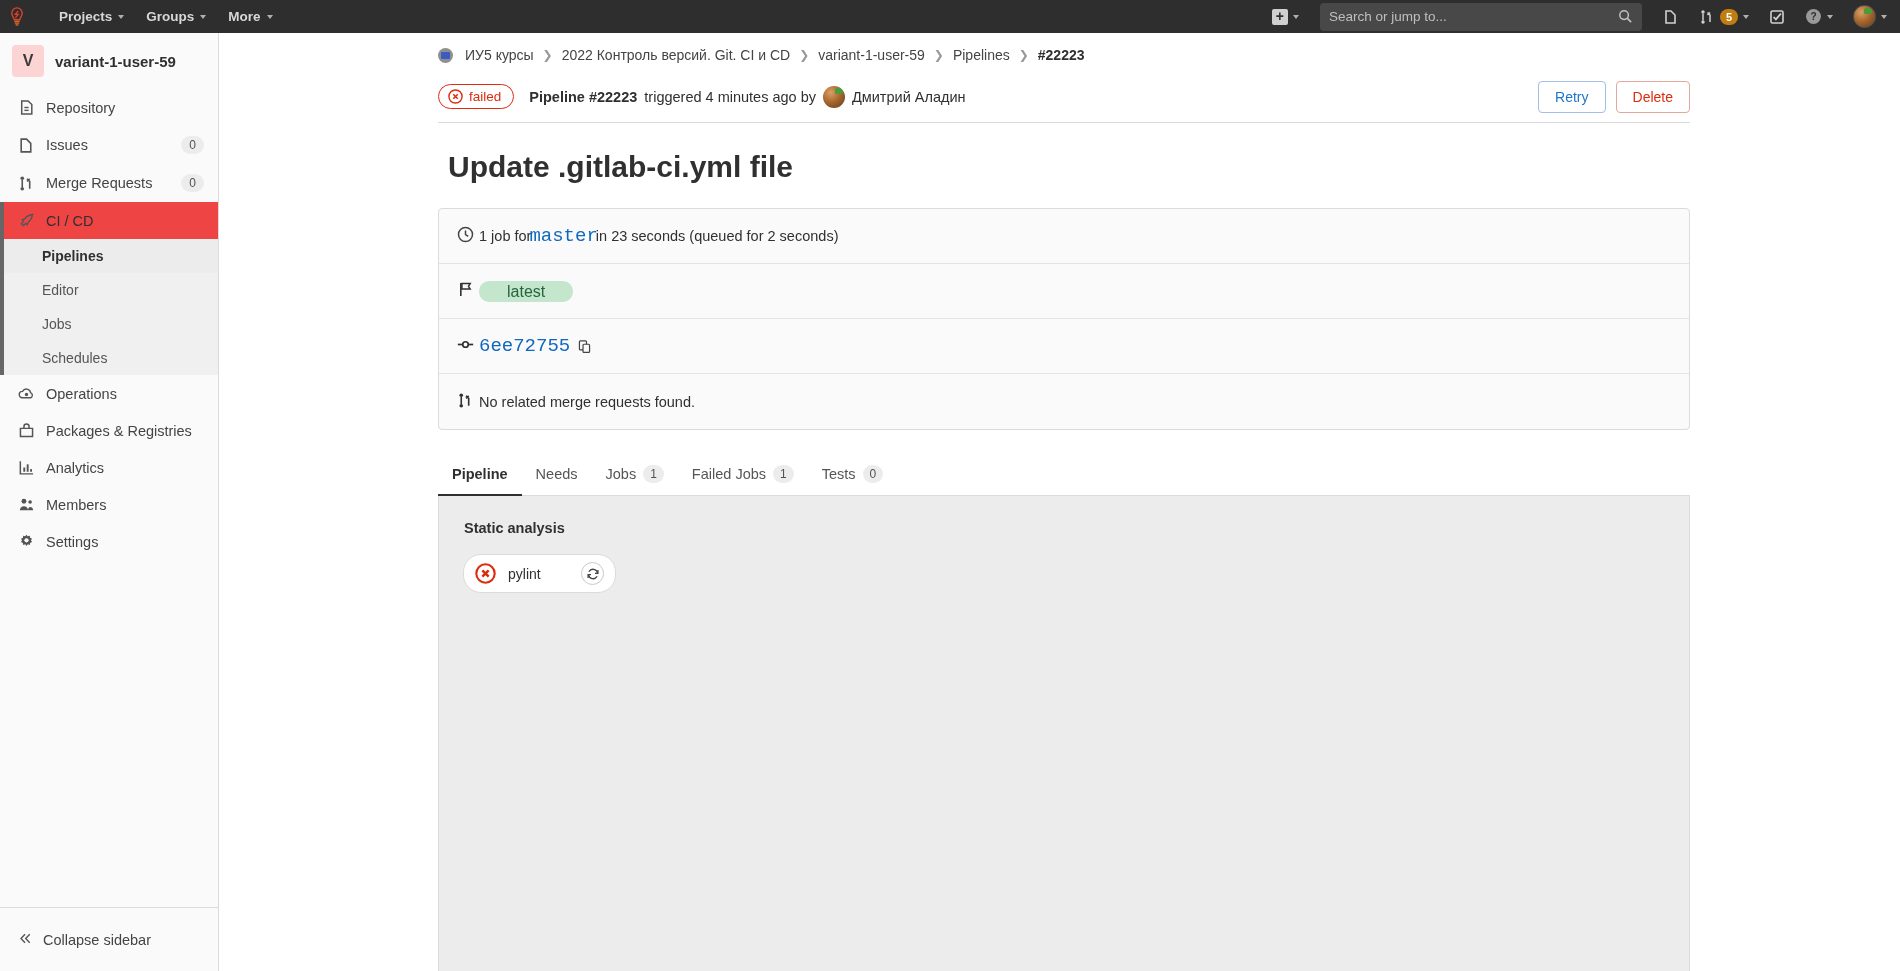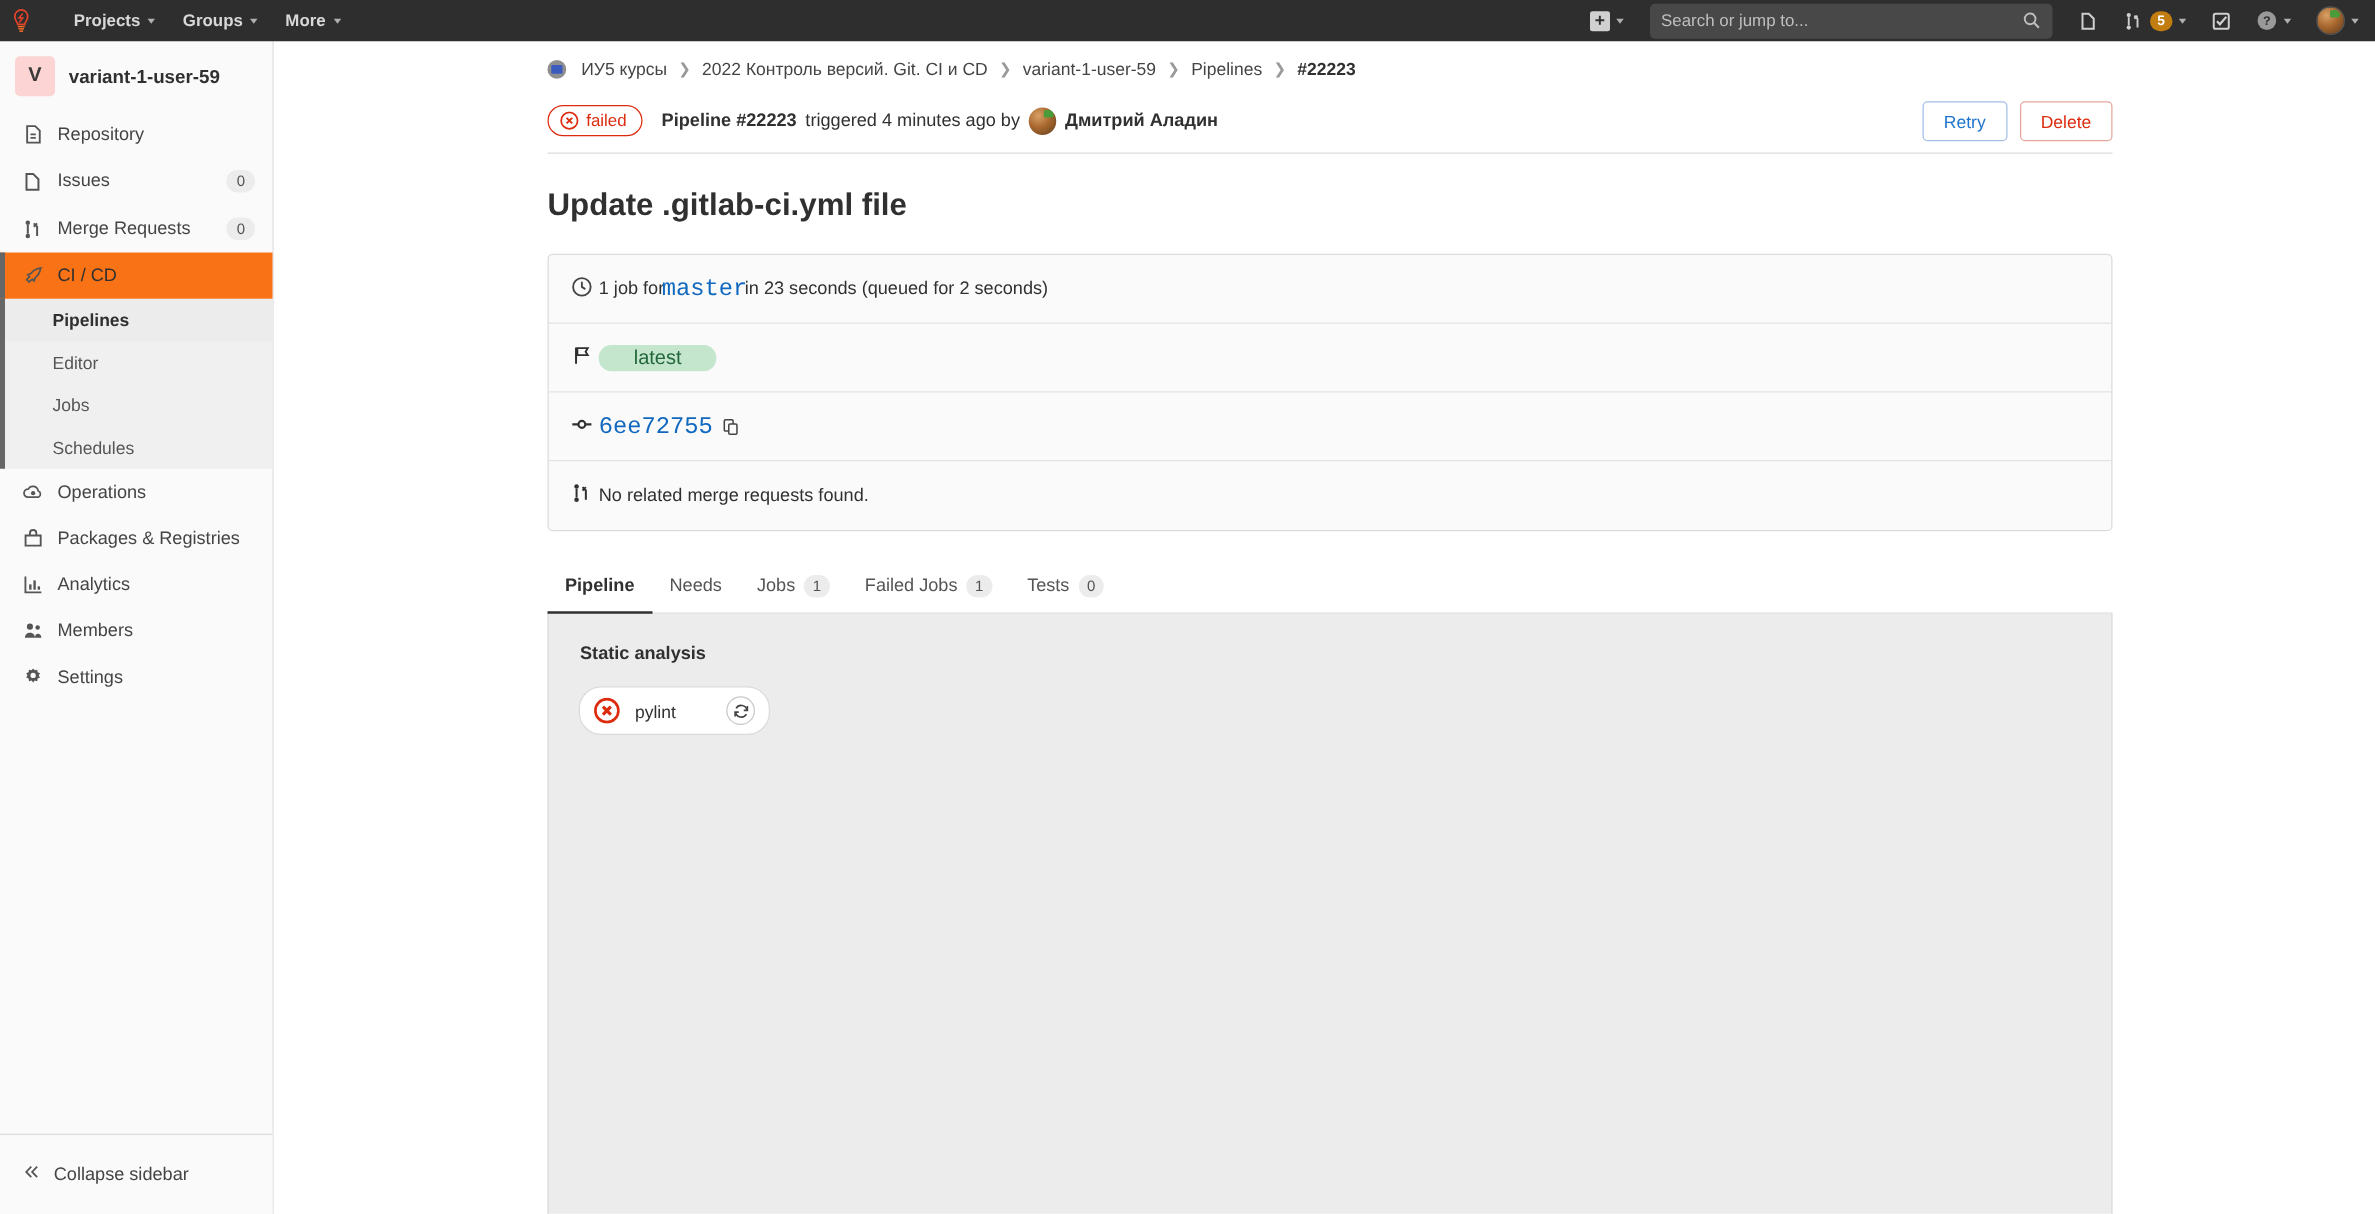--- a/index.html
+++ b/index.html
@@ -64,21 +64,21 @@
     font-size: 16px; font-weight: 600; color: #3a3a3a;
   }
   .proj-name { font-size: 15px; font-weight: 600; color: #303030; }
   .side-list { list-style: none; }
   .side-item {
     display: flex; align-items: center; gap: 11px;
     padding: 10px 14px 10px 18px; font-size: 14.5px; color: #444;
     cursor: pointer; position: relative;
   }
   .side-item .ico { width: 17px; height: 17px; display: flex; align-items: center; justify-content: center; flex-shrink: 0; }
-  .side-item.active { background: #f97316; color: #303030; }
+  .side-item.active { background: #ef4444; color: #303030; }
   .side-item.active::before {
     content: ""; position: absolute; left: 0; top: 0; bottom: 0; width: 4px; background: #666;
   }
   .count-badge {
     margin-left: auto; background: #ececec; color: #525252;
     font-size: 12px; border-radius: 10px; padding: 2px 8px; line-height: 14px;
   }
   .subnav { background: #f0f0f0; border-left: 4px solid #666; }
   .sub-item {
     padding: 9px 14px 9px 38px; font-size: 14px; color: #555; cursor: pointer;
@@ -119,29 +119,29 @@
   .status-text b { font-weight: 700; }
   .usr-avatar {
     width: 22px; height: 22px; border-radius: 50%;
     background: radial-gradient(circle at 35% 30%, #d9a066 0%, #a9682f 45%, #5d3b1c 100%);
     position: relative; overflow: hidden; display: inline-block; vertical-align: middle;
   }
   .usr-avatar::after {
     content: ""; position: absolute; top: 2px; right: 2px;
     width: 8px; height: 6px; background: #4a9c3a; border-radius: 2px 4px 2px 1px;
   }
-  .user-name { font-weight: 700; color: #303030; }
+  .user-name { font-weight: 400; color: #303030; }
   .hdr-actions { margin-left: auto; display: flex; gap: 10px; }
   .btn {
     padding: 7px 16px; border-radius: 4px; font-size: 14px;
     background: #fff; cursor: pointer; font-family: "Liberation Sans", sans-serif;
   }
   .btn-retry { border: 1px solid #a3bfe8; color: #1f75cb; }
   .btn-delete { border: 1px solid #e3a79c; color: #dd2b0e; }
-  .page-title { font-size: 25px; font-weight: 700; color: #303030; margin: 27px 0 24px 0; }
+  .page-title { font-size: 30px; font-weight: 700; color: #303030; margin: 27px 0 24px 10px; }
   .info-card { border: 1px solid #dbdbdb; border-radius: 4px; background: #fafafa; }
   .info-row {
     display: flex; align-items: center; gap: 5px;
     padding: 14px 18px; border-bottom: 1px solid #e4e4e4;
     font-size: 14.5px; color: #303030; min-height: 55px;
   }
   .info-row:last-child { border-bottom: 0; }
   .mono { font-family: "Liberation Mono", monospace; font-size: 19px; }
   .lnk { color: #1068bf; text-decoration: none; cursor: pointer; }
   .green-badge {

